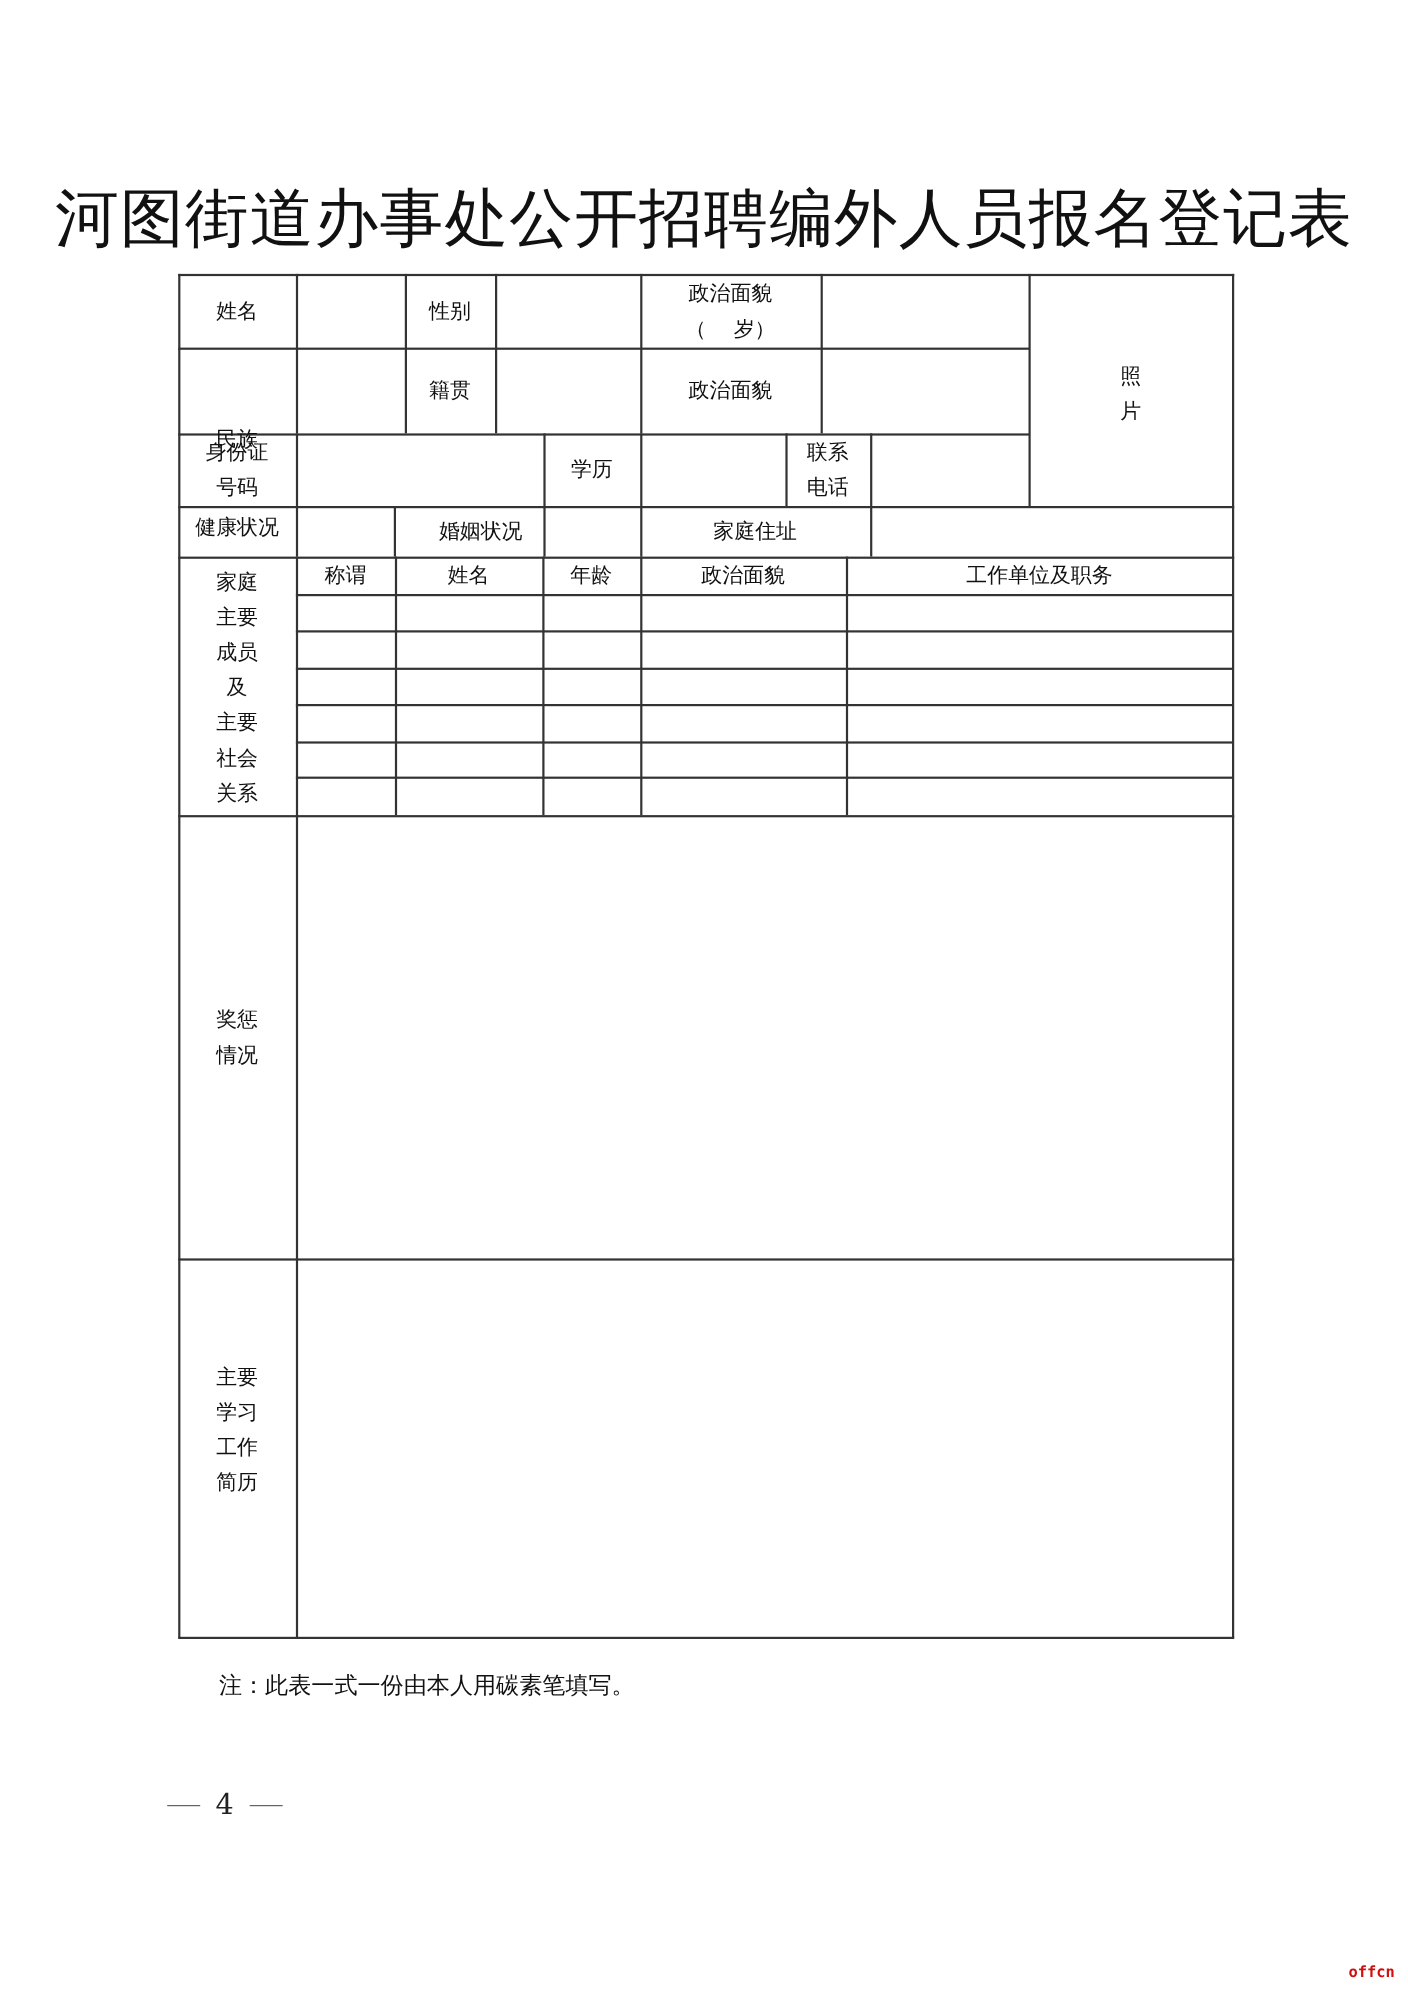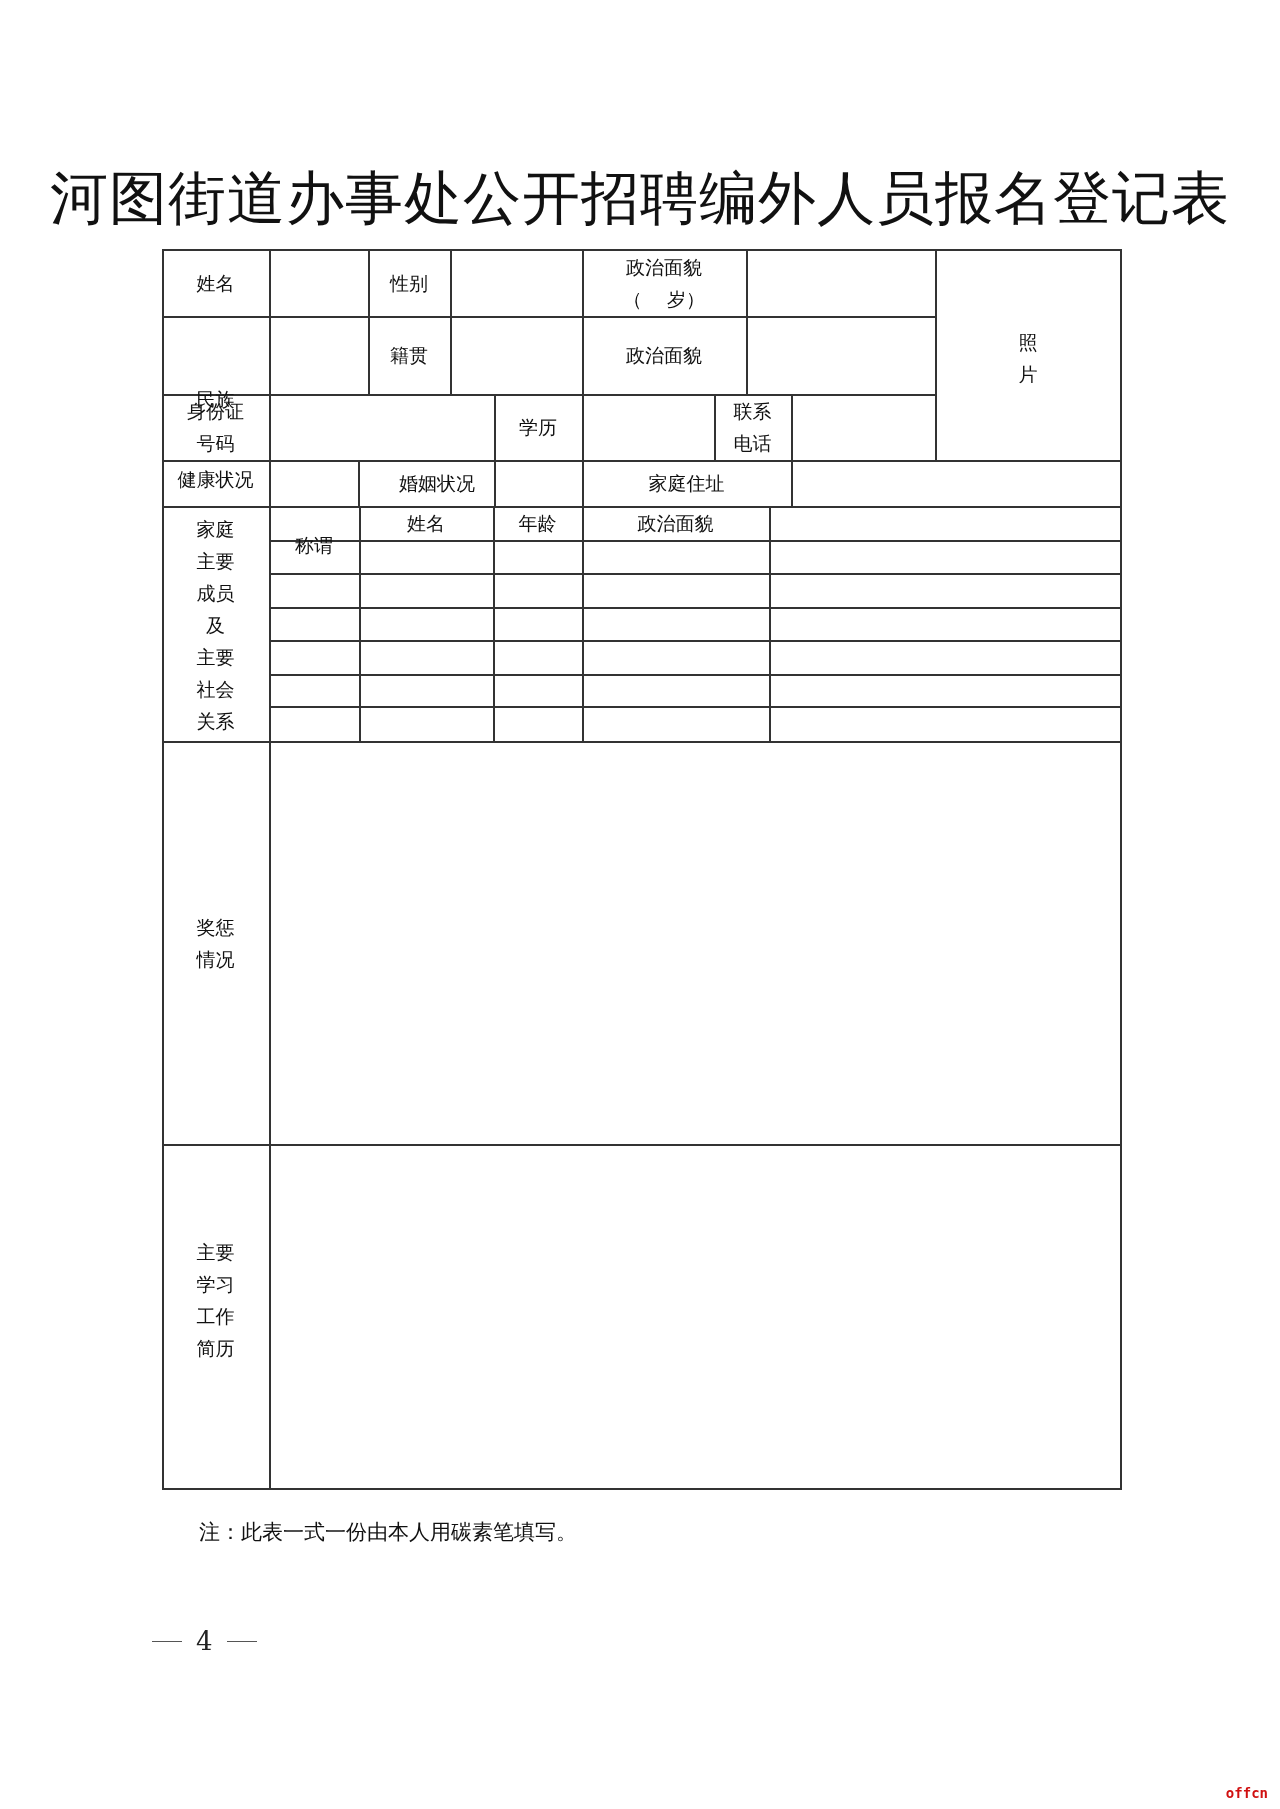--- a/index.html
+++ b/index.html
@@ -118,24 +118,25 @@
   <div class="lbl" style="left:162px;top:512px;width:107px;height:226px;flex-direction:column;">
     <span>家庭</span>
     <span>主要</span>
     <span>成员</span>
     <span>及</span>
     <span>主要</span>
     <span>社会</span>
     <span>关系</span>
   </div>
 
-  <div class="lbl" style="left:269px;top:530px;width:90px;height:34px;font-family:Liberation Mono, monospace;">称谓</div>
+  <div class="lbl" style="left:269px;top:506px;width:90px;height:34px;">称谓</div>
   <div class="lbl" style="left:359px;top:506px;width:134px;height:34px;">姓名</div>
   <div class="lbl" style="left:493px;top:506px;width:89px;height:34px;">年龄</div>
   <div class="lbl" style="left:582px;top:506px;width:187px;height:34px;">政治面貌</div>
+  <div class="lbl" style="left:769px;top:506px;width:352px;height:34px;">工作单位及职务</div>
 
   <div class="cell" style="left:270px;top:541px;width:850px;height:32px;"></div>
   <div class="cell" style="left:270px;top:574px;width:850px;height:33px;"></div>
   <div class="cell" style="left:270px;top:608px;width:850px;height:32px;"></div>
   <div class="cell" style="left:270px;top:641px;width:850px;height:33px;"></div>
   <div class="cell" style="left:270px;top:675px;width:850px;height:31px;"></div>
   <div class="cell" style="left:270px;top:707px;width:850px;height:34px;"></div>
 
   <div class="lbl" style="left:162px;top:741px;width:107px;height:403px;flex-direction:column;">
     <span>奖惩</span>

